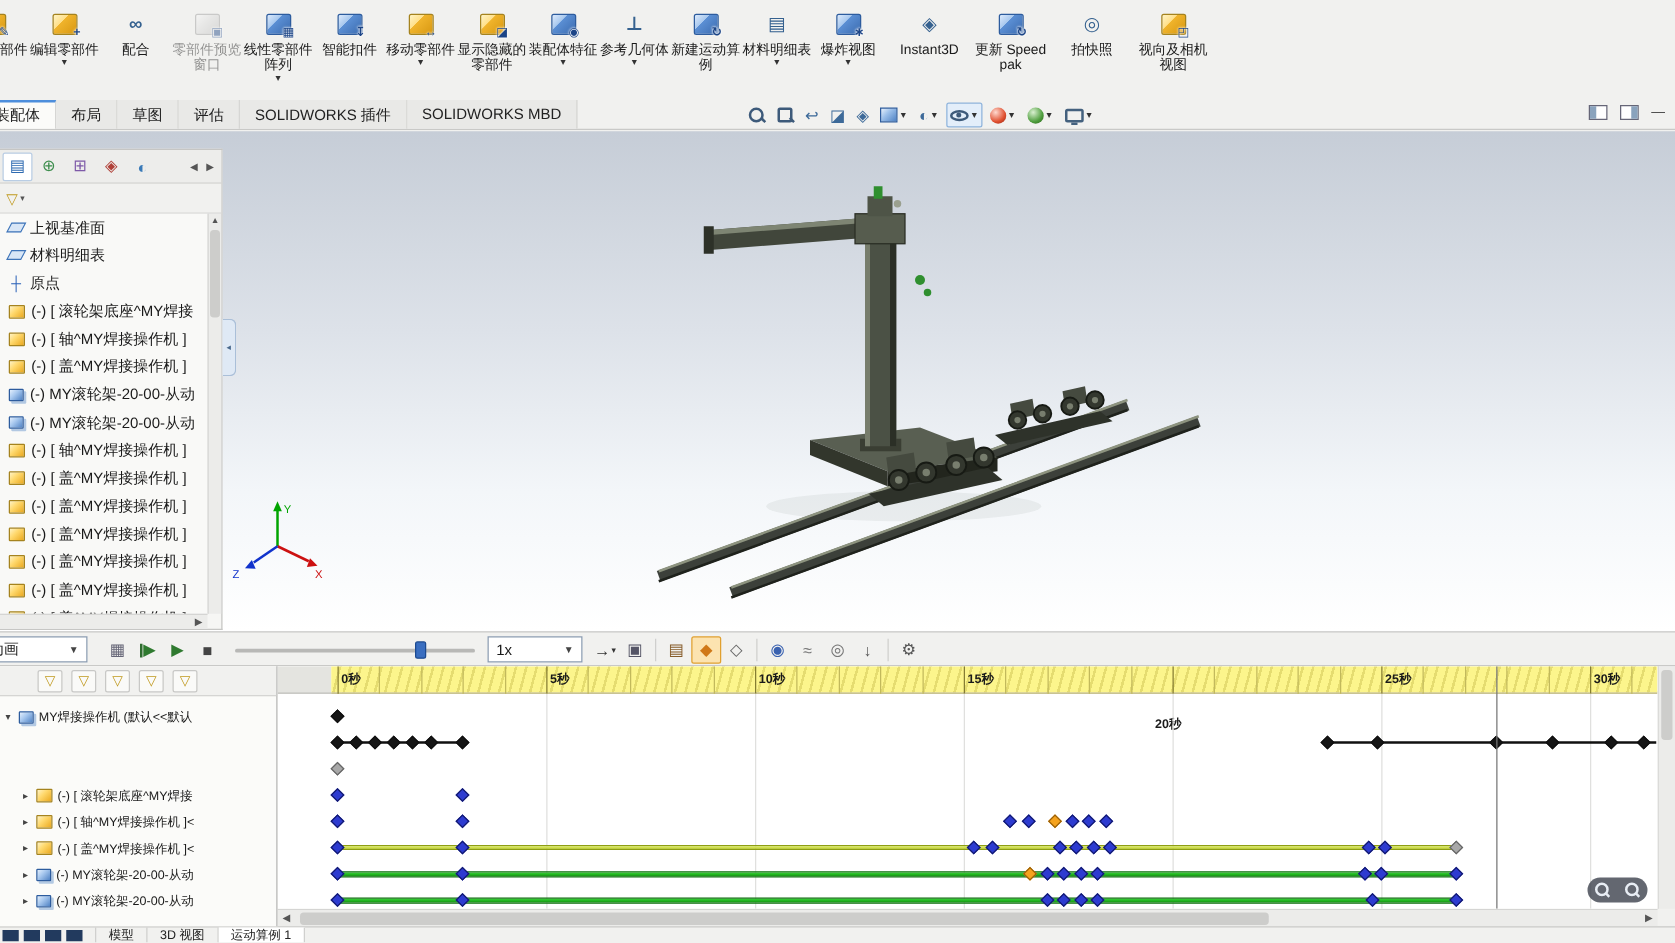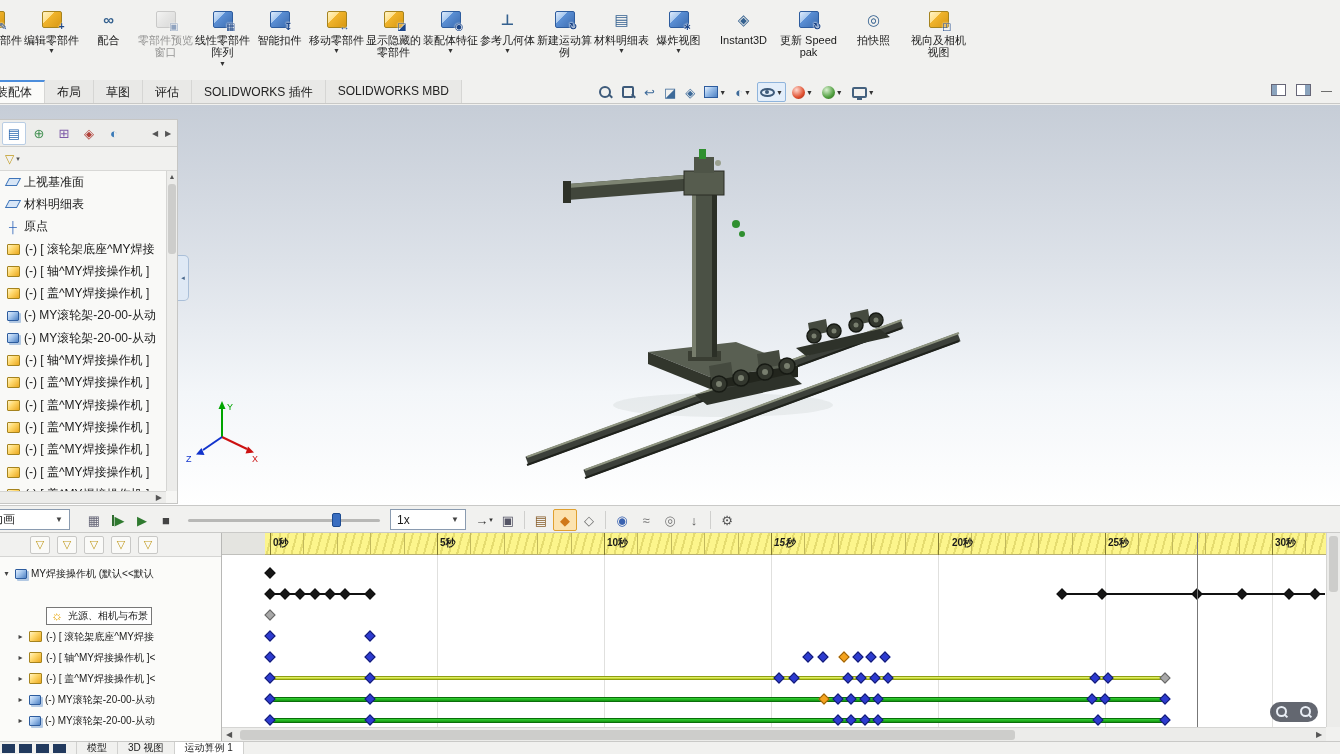--- a/index.html
+++ b/index.html
@@ -593,27 +593,20 @@
       <div class="flt">▽</div>
       <div class="flt">▽</div>
       <div class="flt">▽</div>
       <div class="flt">▽</div>
       <div class="flt">▽</div>
     </div>
 <div class="mt-row" style="top: 30px; padding-left: 2px;">
       <span class="mt-arrow">▾</span>
       <div class="tic assembly"></div>
       <span class="mt-label">MY焊接操作机 (默认&lt;&lt;默认</span>
-    </div>
-    <div class="mt-row" style="top: 72px; padding-left: 34px;">
-      <span class="mt-arrow"></span>
-      <span class="mt-box">
-        <div class="tic light"></div>
-        <span class="mt-label">光源、相机与布景</span>
-      </span>
     </div>
     <div class="mt-row" style="top: 93px; padding-left: 16px;">
       <span class="mt-arrow">▸</span>
       <div class="tic part"></div>
       <span class="mt-label">(-) [ 滚轮架底座^MY焊接</span>
     </div>
     <div class="mt-row" style="top: 114px; padding-left: 16px;">
       <span class="mt-arrow">▸</span>
       <div class="tic part"></div>
       <span class="mt-label">(-) [ 轴^MY焊接操作机 ]&lt;</span>
@@ -666,22 +659,22 @@
     <div class="tick major" style="left: 883px;"></div>
     <div class="tick" style="left: 916.4px;"></div>
     <div class="tick" style="left: 949.8px;"></div>
     <div class="tick" style="left: 983.2px;"></div>
     <div class="tick" style="left: 1016.6px;"></div>
     <div class="tick major" style="left: 1050px;"></div>
     <div class="tick" style="left: 1083.4px;"></div>
     <div class="tlabel" style="left: 51px;">0秒</div>
     <div class="tlabel" style="left: 218px;">5秒</div>
     <div class="tlabel" style="left: 385px;">10秒</div>
-    <div class="tlabel" style="left: 552px; font-style: italic;">15秒</div>
-    <div class="tlabel" style="left: 730px;">20秒</div>
+    <div class="tlabel" style="left: 552px;">15秒</div>
+    <div class="tlabel" style="left: 702px; margin-top: 36px;">20秒</div>
     <div class="tlabel" style="left: 886px;">25秒</div>
     <div class="tlabel" style="left: 1053px;">30秒</div>
     <div class="grid" style="left: 215px;"></div>
     <div class="grid" style="left: 382px;"></div>
     <div class="grid" style="left: 549px;"></div>
     <div class="grid" style="left: 716px;"></div>
     <div class="grid" style="left: 883px;"></div>
     <div class="grid" style="left: 1050px;"></div>
     <div id="playhead" style="left: 974.85px;"></div>
     <div class="key black" style="left: 44px; top: 36px;"></div>

